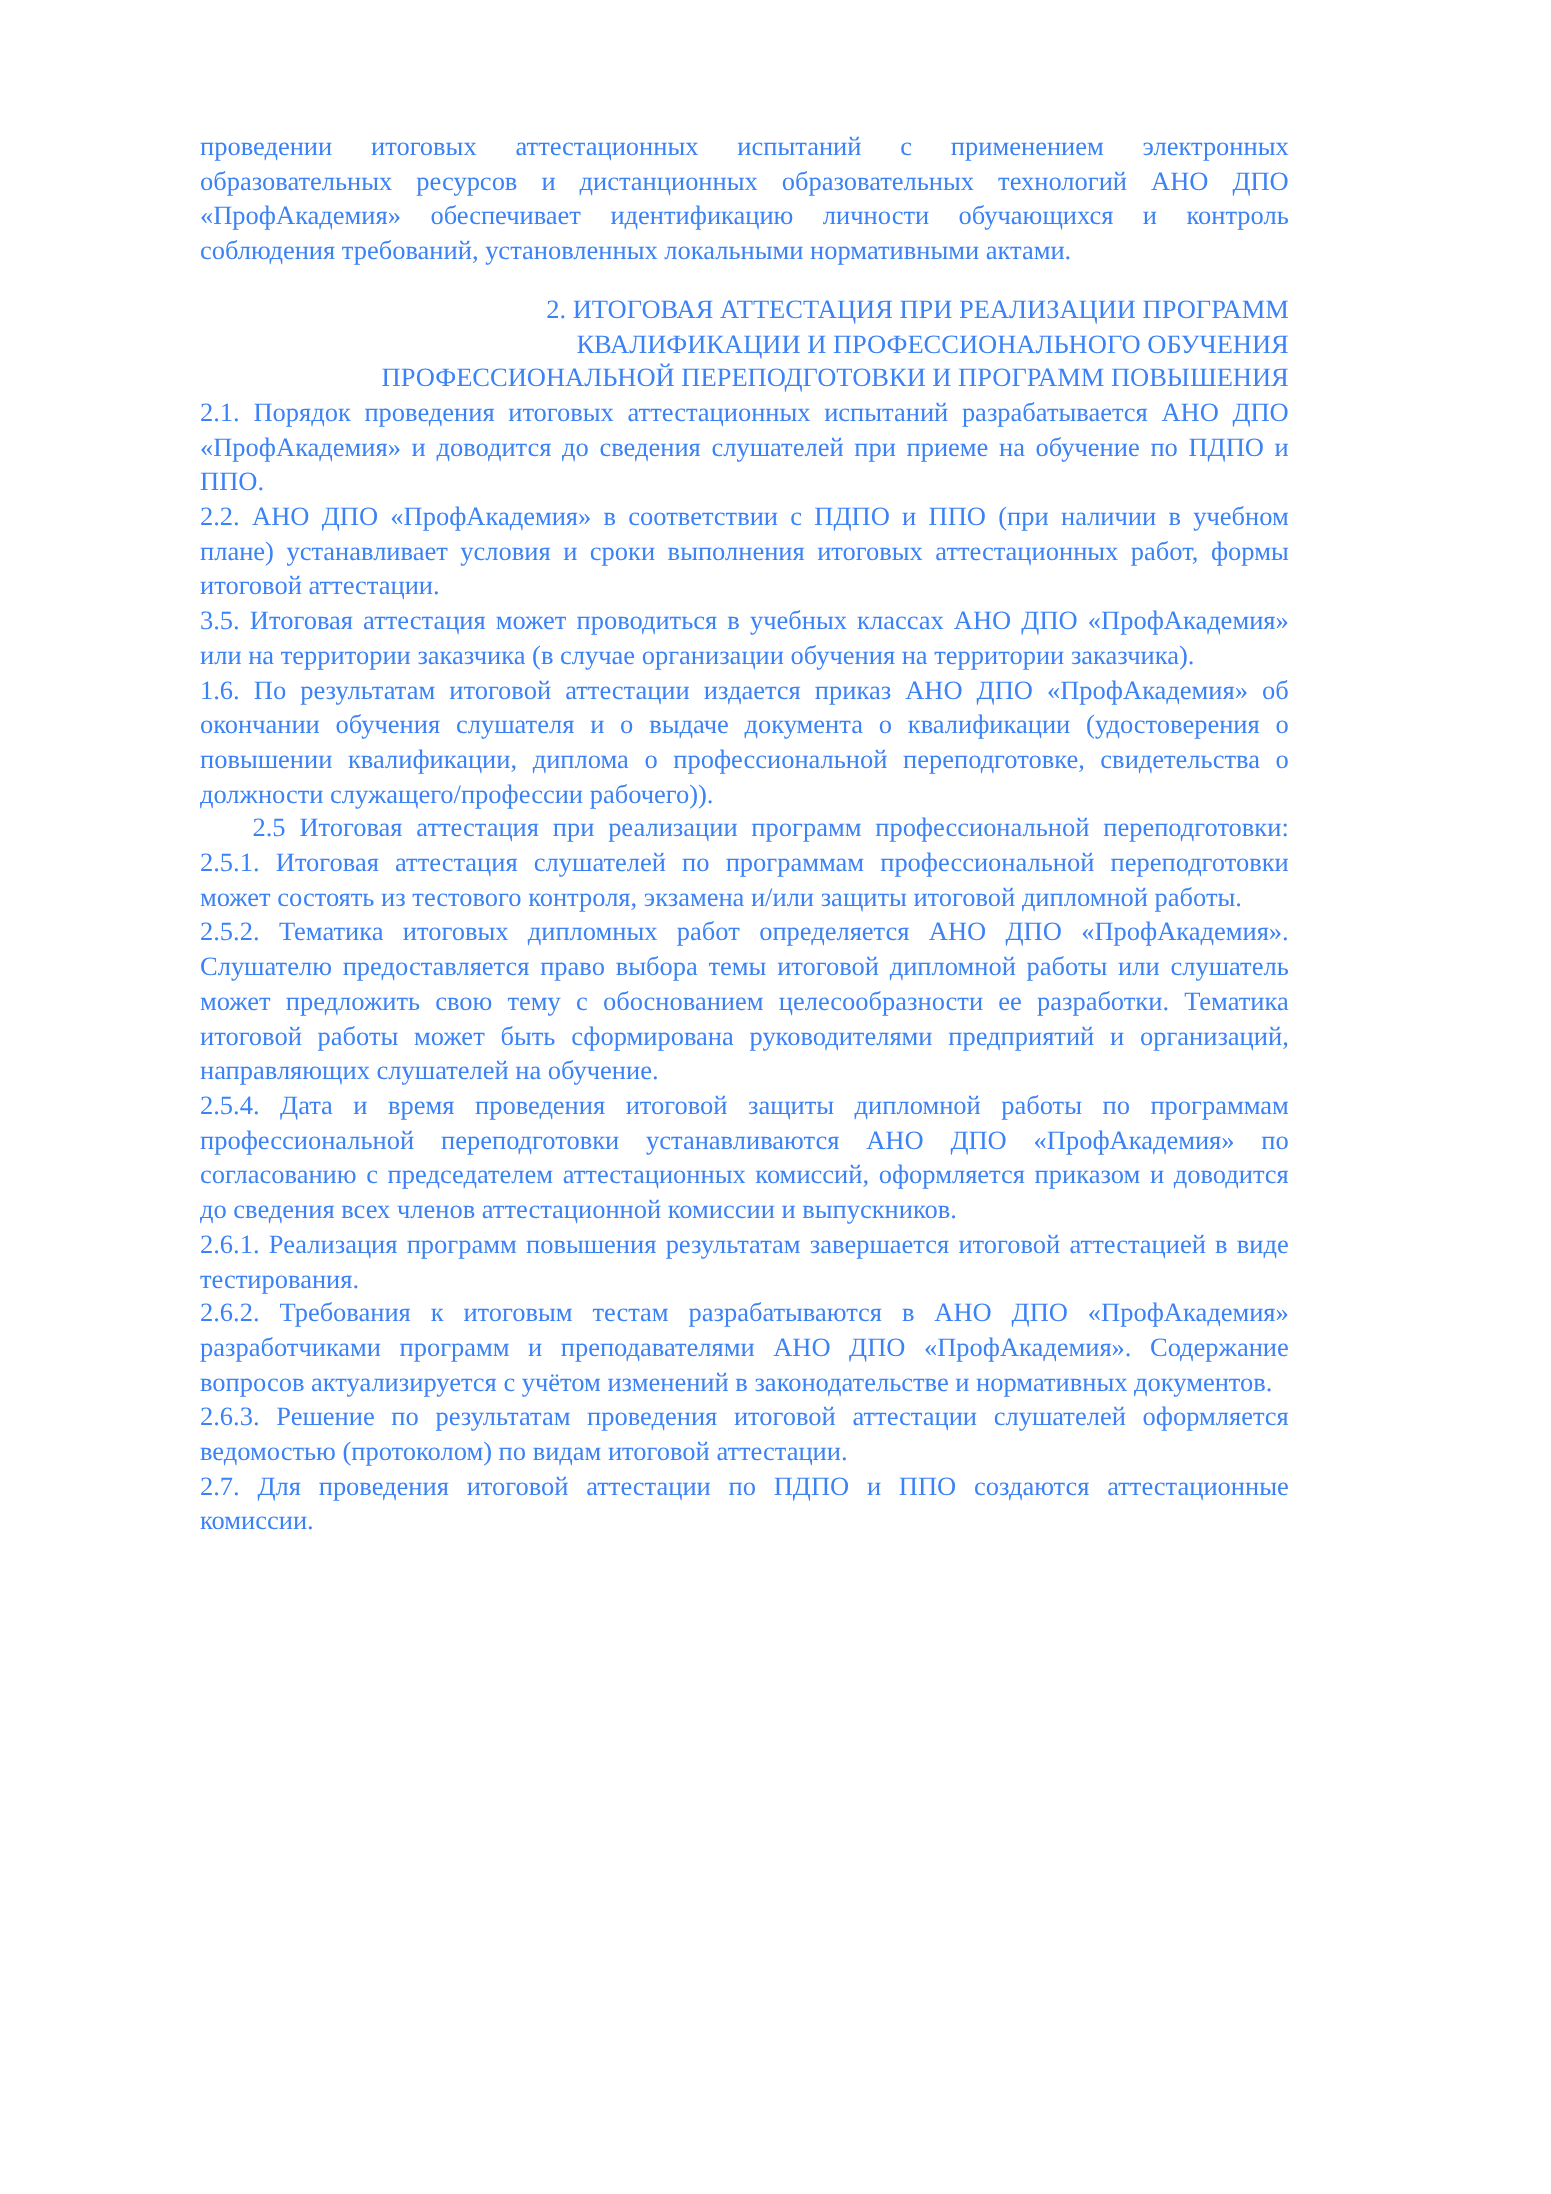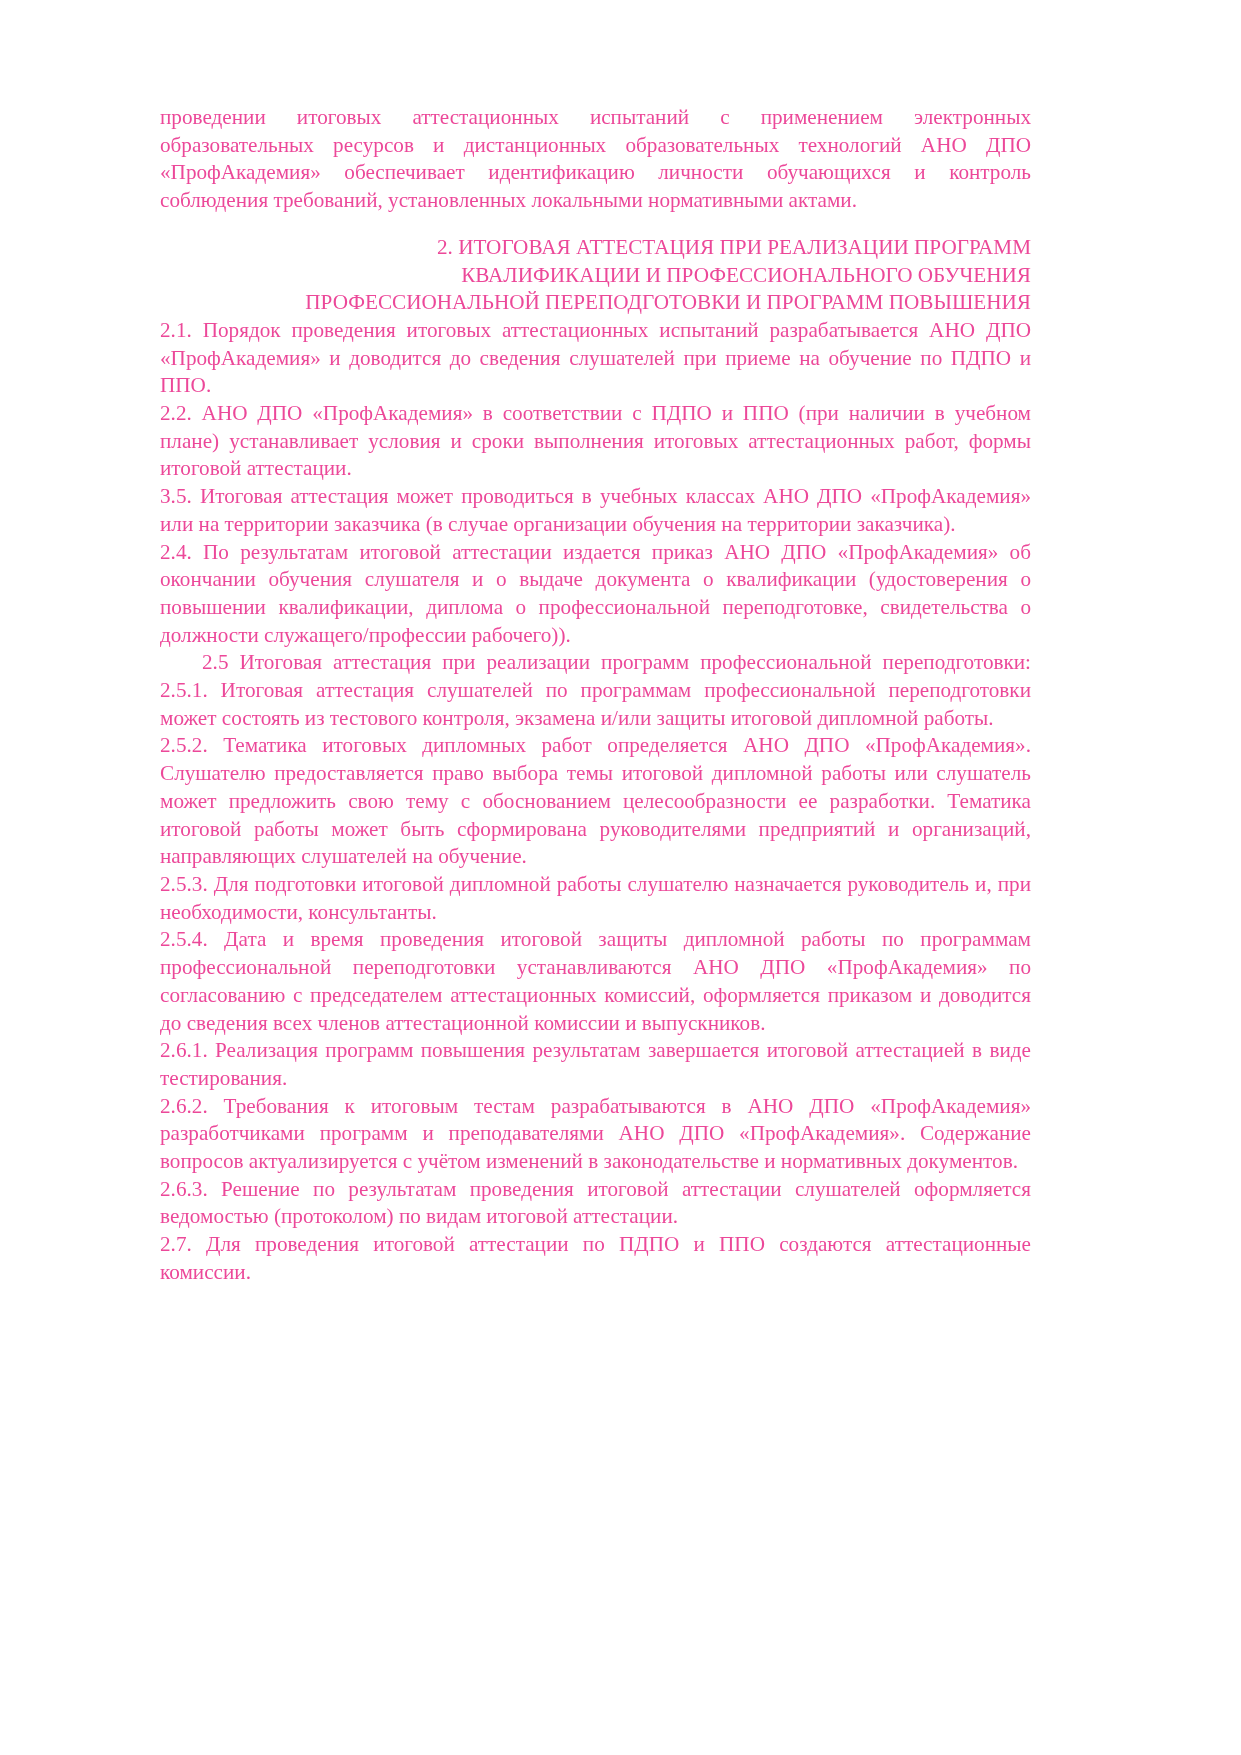--- a/index.html
+++ b/index.html
@@ -1,20 +1,20 @@
 <!DOCTYPE html>
 <html><head>
 <meta charset="utf-8">
 <style>
   html, body { margin: 0; padding: 0; background: #ffffff; }
   body { width: 1241px; height: 1755px; position: relative; overflow: hidden; }
   .page {
     position: absolute; left: 160px; top: 104px; width: 871px;
     font-family: "Liberation Serif", "DejaVu Serif", serif;
-    font-size: 21.2px; line-height: 27.7px; color: #ec4899;
+    font-size: 21.2px; line-height: 27.7px; color: #3b82f6;
   }
   .p { text-align: justify; margin: 0; }
   .heading {
     text-align: center; margin: 19px 0 0 0; text-transform: none;
   }
   .heading div { line-height: 27.7px; text-align: right; }
   .justify-all { text-align: justify; text-align-last: justify; margin-left: 42px; }
 </style>
 </head>
 <body>
@@ -24,23 +24,22 @@
 
   <div class="heading">
     <div>2. ИТОГОВАЯ АТТЕСТАЦИЯ ПРИ РЕАЛИЗАЦИИ ПРОГРАММ</div>
     <div>КВАЛИФИКАЦИИ И ПРОФЕССИОНАЛЬНОГО ОБУЧЕНИЯ</div>
     <div>ПРОФЕССИОНАЛЬНОЙ ПЕРЕПОДГОТОВКИ И ПРОГРАММ ПОВЫШЕНИЯ</div>
   </div>
 
   <p class="p">2.1. Порядок проведения итоговых аттестационных испытаний разрабатывается АНО ДПО «ПрофАкадемия» и доводится до сведения слушателей при приеме на обучение по ПДПО и ППО.</p>
   <p class="p">2.2. АНО ДПО «ПрофАкадемия» в соответствии с ПДПО и ППО (при наличии в учебном плане) устанавливает условия и сроки выполнения итоговых аттестационных работ, формы итоговой аттестации.</p>
   <p class="p">3.5. Итоговая аттестация может проводиться в учебных классах АНО ДПО «ПрофАкадемия» или на территории заказчика (в случае организации обучения на территории заказчика).</p>
-  <p class="p">2.4. По результатам итоговой аттестации издается приказ АНО ДПО «ПрофАкадемия» об окончании обучения слушателя и о выдаче документа о квалификации (удостоверения о повышении квалификации, диплома о профессиональной переподготовке, свидетельства о должности служащего/профессии рабочего)).</p>
+  <p class="p">1.6. По результатам итоговой аттестации издается приказ АНО ДПО «ПрофАкадемия» об окончании обучения слушателя и о выдаче документа о квалификации (удостоверения о повышении квалификации, диплома о профессиональной переподготовке, свидетельства о должности служащего/профессии рабочего)).</p>
   <p class="p justify-all">2.5 Итоговая аттестация при реализации программ профессиональной переподготовки:</p>
   <p class="p">2.5.1. Итоговая аттестация слушателей по программам профессиональной переподготовки может состоять из тестового контроля, экзамена и/или защиты итоговой дипломной работы.</p>
   <p class="p">2.5.2. Тематика итоговых дипломных работ определяется АНО ДПО «ПрофАкадемия». Слушателю предоставляется право выбора темы итоговой дипломной работы или слушатель может предложить свою тему с обоснованием целесообразности ее разработки. Тематика итоговой работы может быть сформирована руководителями предприятий и организаций, направляющих слушателей на обучение.</p>
-  <p class="p">2.5.3. Для подготовки итоговой дипломной работы слушателю назначается руководитель и, при необходимости, консультанты.</p>
   <p class="p">2.5.4. Дата и время проведения итоговой защиты дипломной работы по программам профессиональной переподготовки устанавливаются АНО ДПО «ПрофАкадемия» по согласованию с председателем аттестационных комиссий, оформляется приказом и доводится до сведения всех членов аттестационной комиссии и выпускников.</p>
   <p class="p">2.6.1. Реализация программ повышения результатам завершается итоговой аттестацией в виде тестирования.</p>
   <p class="p">2.6.2. Требования к итоговым тестам разрабатываются в АНО ДПО «ПрофАкадемия» разработчиками программ и преподавателями АНО ДПО «ПрофАкадемия». Содержание вопросов актуализируется с учётом изменений в законодательстве и нормативных документов.</p>
   <p class="p">2.6.3. Решение по результатам проведения итоговой аттестации слушателей оформляется ведомостью (протоколом) по видам итоговой аттестации.</p>
   <p class="p">2.7. Для проведения итоговой аттестации по ПДПО и ППО создаются аттестационные комиссии.</p>
 </div>
 
 </body></html>

